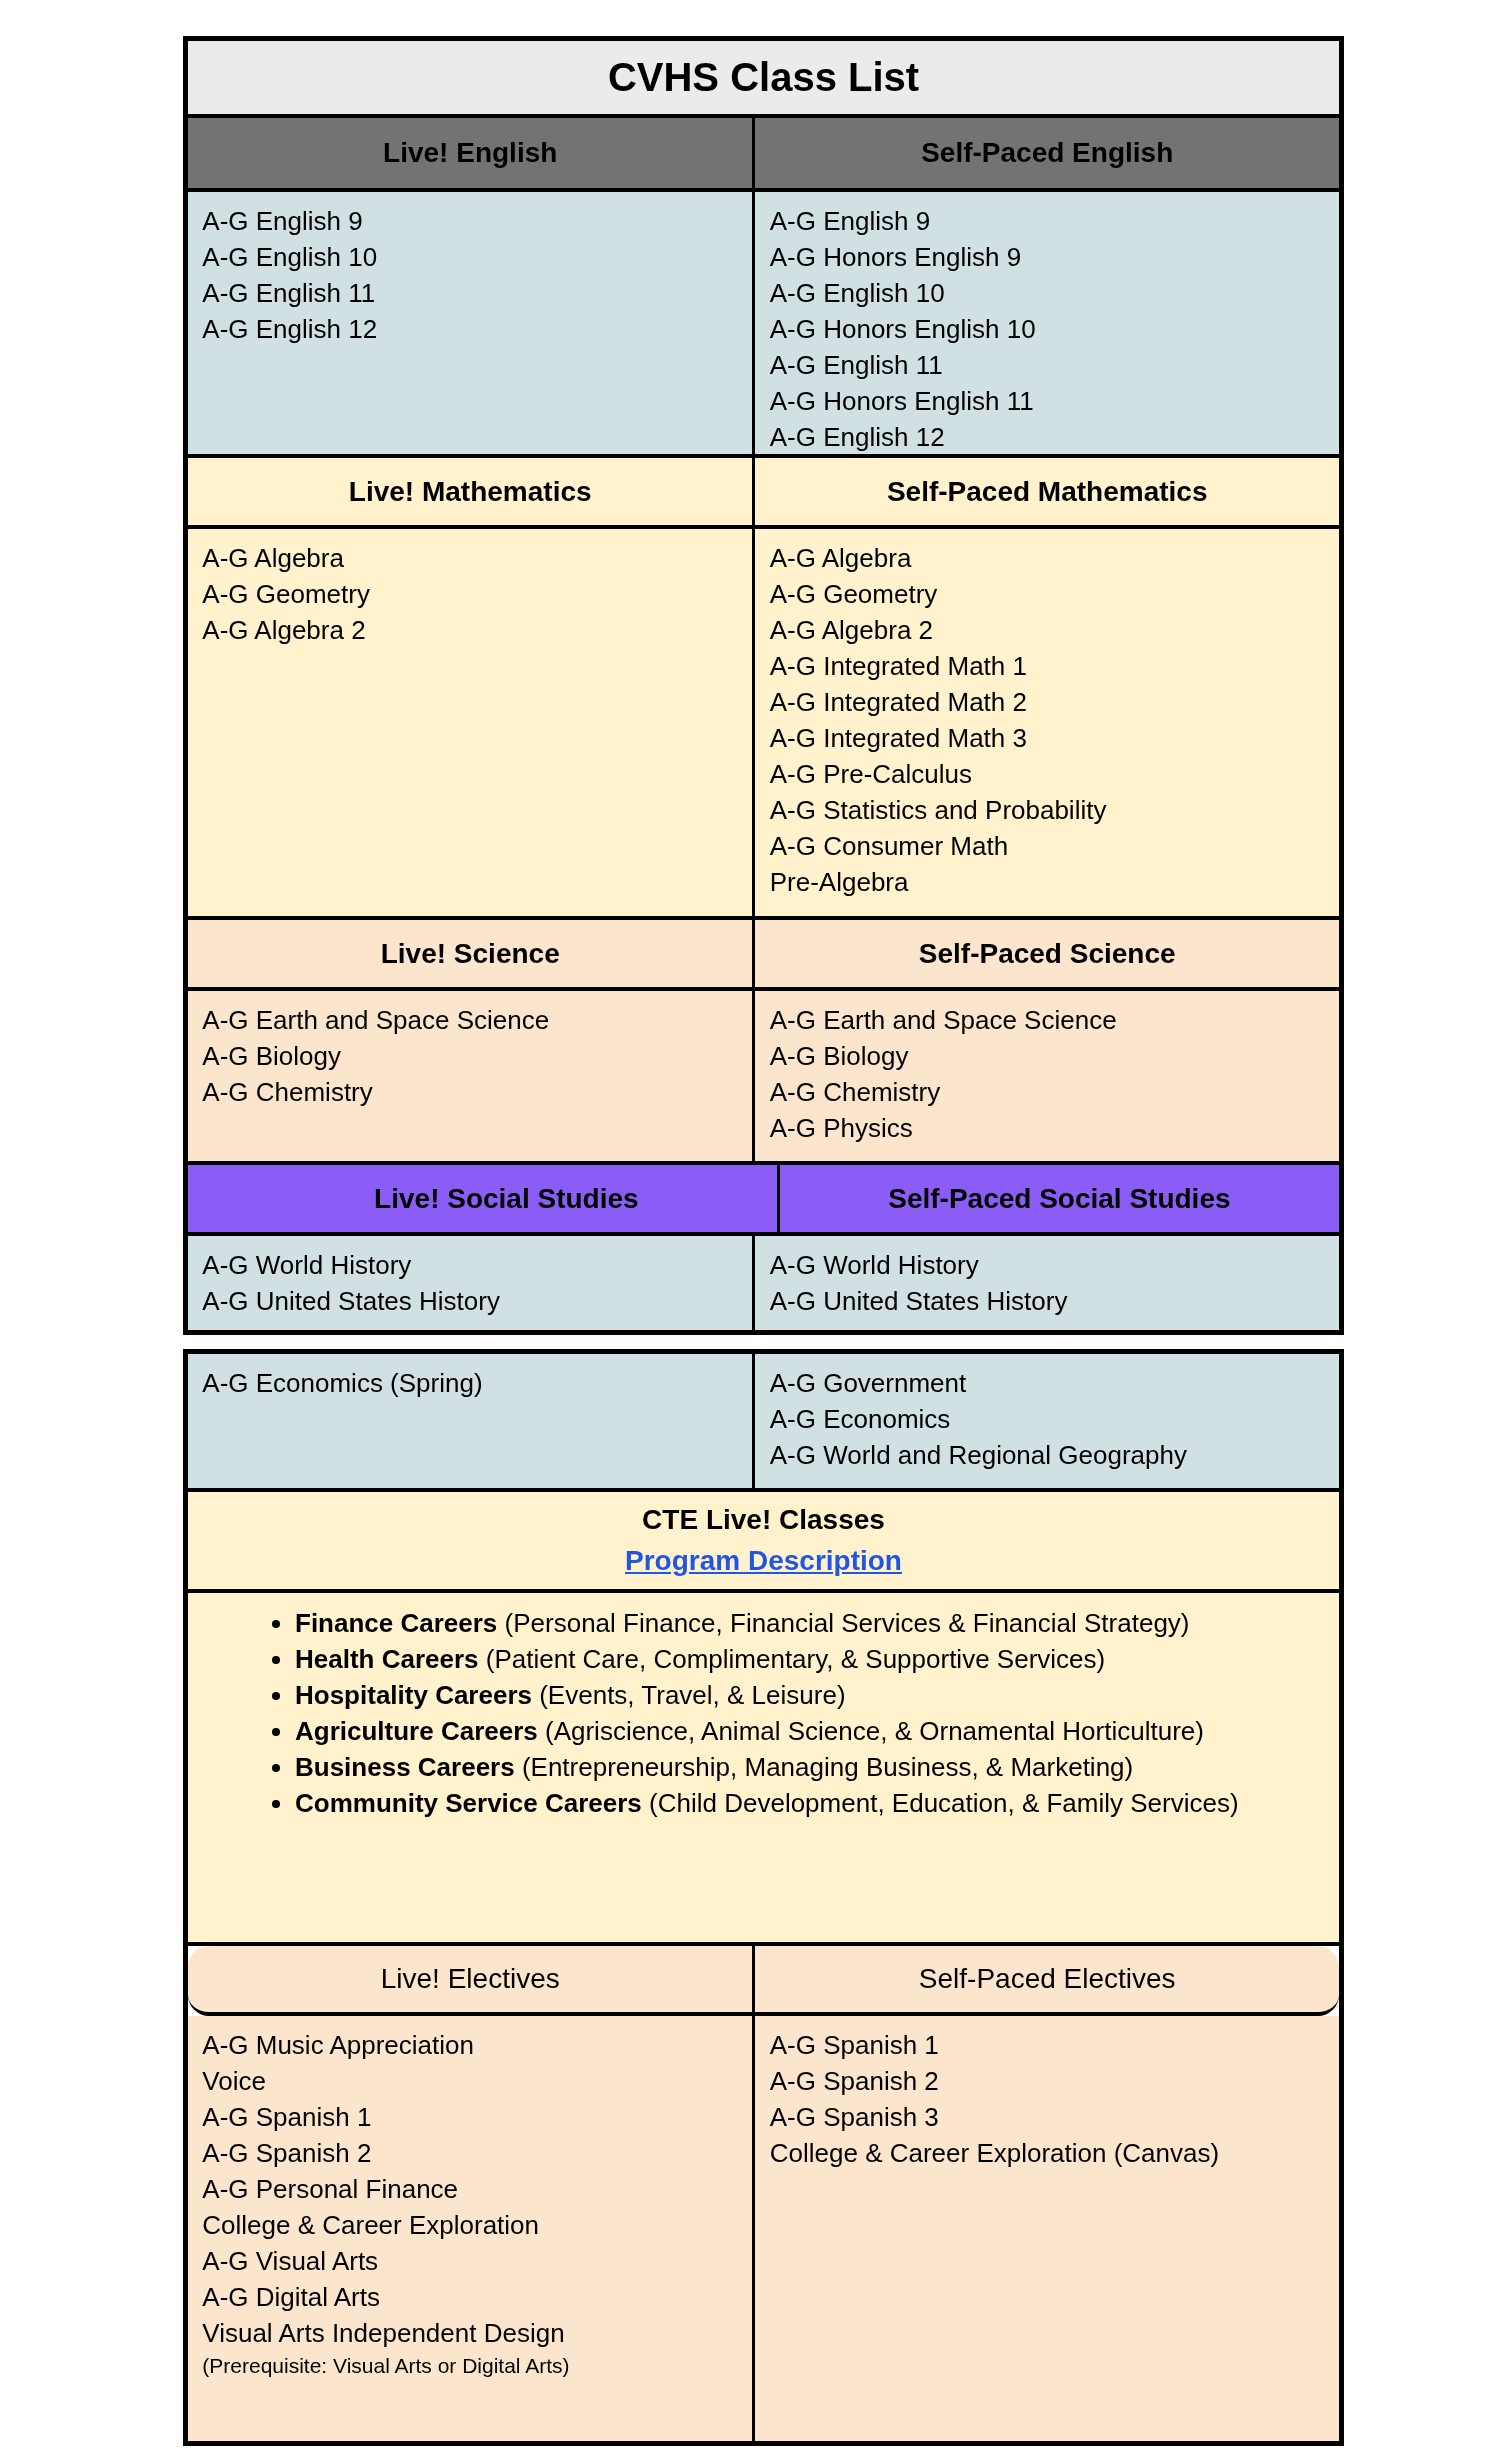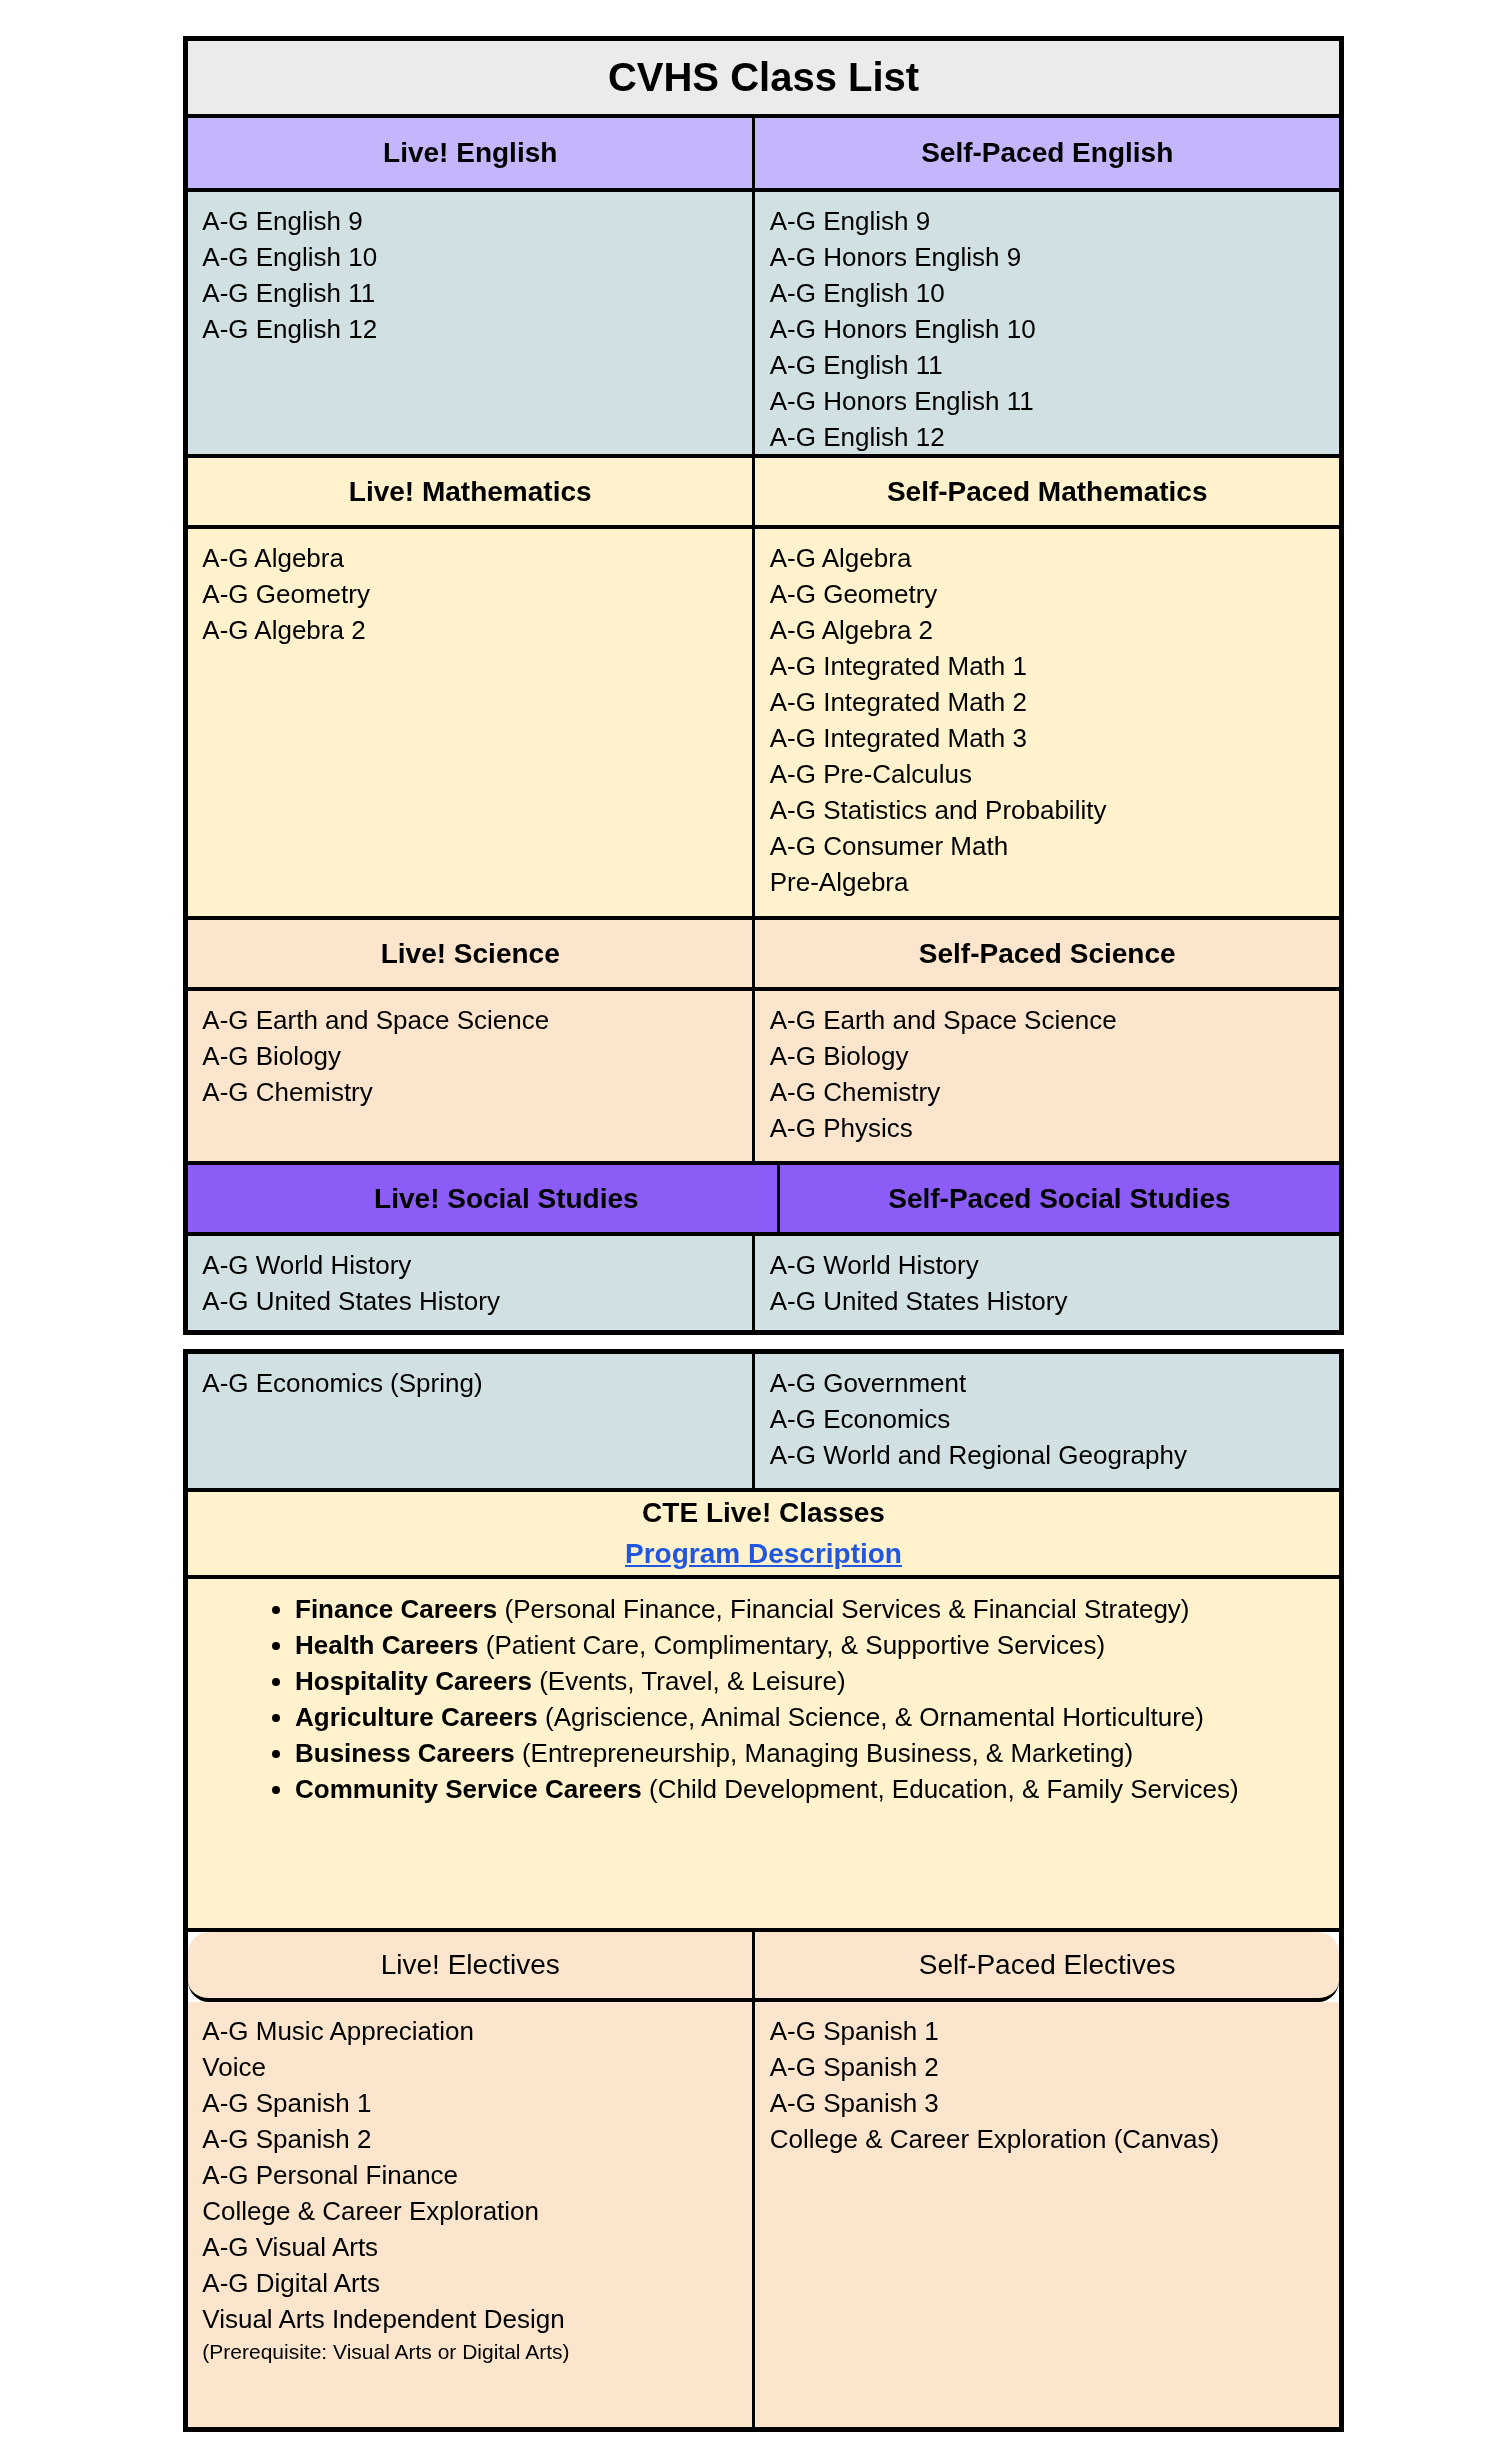--- a/index.html
+++ b/index.html
@@ -17,21 +17,21 @@
   [data-name="row-title"]{height:77px;}
   [data-name="row-english-headers"]{height:74px;}
   [data-name="row-english-lists"]{height:266px;}
   [data-name="row-mathematics-headers"]{height:71px;}
   [data-name="row-mathematics-lists"]{height:391px;}
   [data-name="row-science-headers"]{height:71px;}
   [data-name="row-science-lists"]{height:174px;}
   [data-name="row-social-studies-headers"]{height:71px;}
   [data-name="row-social-studies-lists"]{height:94px;}
   [data-name="row-social-studies-2-lists"]{height:138px;}
-  [data-name="row-cte-header"]{height:87px;}
+  [data-name="row-cte-header"]{height:101px;}
   [data-name="row-cte-bullets"]{height:353px;}
   [data-name="row-electives-headers"]{height:70px;border-radius:21px;}
   [data-name="row-electives-lists"]{height:425px;}
 
   .t-title{display:flex;align-items:center;justify-content:center;}
   .title-text{font-size:40px;font-weight:bold;letter-spacing:0px;}
 
   .cells{display:flex;height:100%;}
   .cell{box-sizing:border-box;height:100%;}
   .cell-l{width:49.3%;border-right:3px solid #000;}
@@ -56,21 +56,21 @@
   .t-bullets .lead{font-weight:bold;}
 </style>
 </head>
 <body>
 
 <div class="doc" data-name="document">
   <div class="tbl" id="block-1" data-name="class-table-upper">
       <div class="row t-title" data-name="row-title" style="background: rgb(235, 235, 235);">
         <div class="title-text" data-name="page-title">CVHS Class List</div>
       </div>
-      <div class="row" data-name="row-english-headers" style="background: #c4b5fd;">
+      <div class="row" data-name="row-english-headers" style="background: #737373;">
         <div class="cells" data-name="header-cells">
           <div class="cell hdr-cell cell-l" data-name="header-cell-left-english-headers">
             <span class="hdr-label" data-name="section-header-label">Live! English</span>
           </div>
           <div class="cell hdr-cell cell-r" data-name="header-cell-right-english-headers">
             <span class="hdr-label" data-name="section-header-label">Self-Paced English</span>
           </div>
         </div>
       </div>
       <div class="row" data-name="row-english-lists" style="background: rgb(208, 224, 227);">

